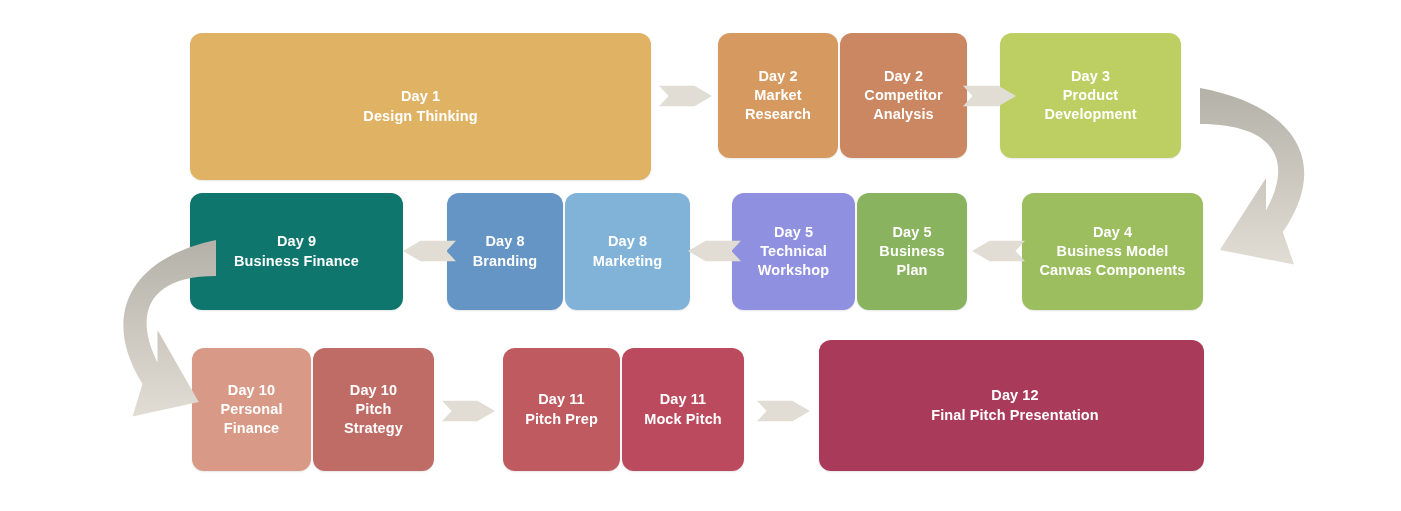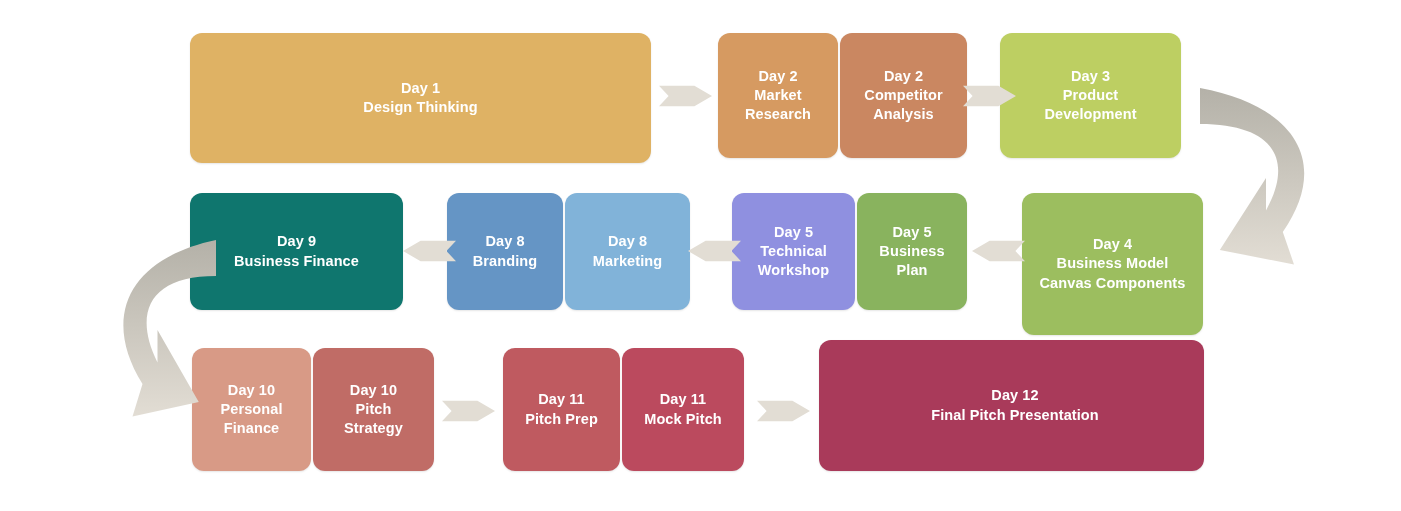--- a/index.html
+++ b/index.html
@@ -44,21 +44,21 @@
     pointer-events: none;
   }
   .arrow svg { display: block; overflow: visible; }
   .curve { position: absolute; pointer-events: none; }
   .curve svg { display: block; overflow: visible; }
 </style>
 </head>
 <body>
 
 <div id="canvas">
-    <div class="node" style="left: 190px; top: 33px; width: 461px; height: 130px; background: rgb(223, 178, 100);">
+    <div class="node" style="left: 190px; top: 33px; width: 461px; height: 147px; background: rgb(223, 178, 100);">
       <span class="label">Day 1
 Design Thinking</span>
     </div>
     <div class="node" style="left: 718px; top: 33px; width: 120px; height: 125px; background: rgb(214, 154, 97);">
       <span class="label">Day 2
 Market
 Research</span>
     </div>
     <div class="node" style="left: 840px; top: 33px; width: 127px; height: 125px; background: rgb(202, 135, 97);">
       <span class="label">Day 2
@@ -85,21 +85,21 @@
     <div class="node" style="left: 732px; top: 193px; width: 123px; height: 117px; background: rgb(143, 144, 224);">
       <span class="label">Day 5
 Technical
 Workshop</span>
     </div>
     <div class="node" style="left: 857px; top: 193px; width: 110px; height: 117px; background: rgb(137, 179, 94);">
       <span class="label">Day 5
 Business
 Plan</span>
     </div>
-    <div class="node" style="left: 1022px; top: 193px; width: 181px; height: 142px; background: rgb(156, 190, 95);">
+    <div class="node" style="left: 1022px; top: 193px; width: 181px; height: 117px; background: rgb(156, 190, 95);">
       <span class="label">Day 4
 Business Model
 Canvas Components</span>
     </div>
     <div class="node" style="left: 192px; top: 348px; width: 119px; height: 123px; background: rgb(216, 154, 134);">
       <span class="label">Day 10
 Personal
 Finance</span>
     </div>
     <div class="node" style="left: 313px; top: 348px; width: 121px; height: 123px; background: rgb(192, 108, 102);">

